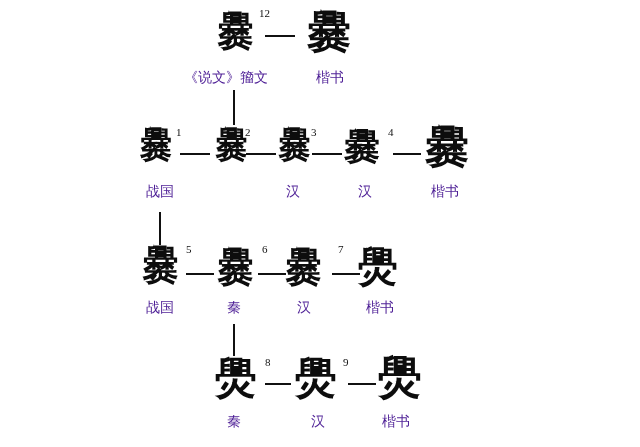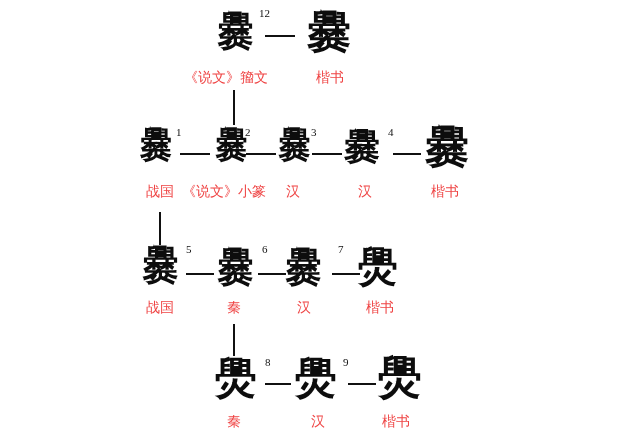--- a/index.html
+++ b/index.html
@@ -28,21 +28,21 @@
     line-height: 1;
     color: #111111;
   }
   .label {
     position: absolute;
     font-family: "DejaVu Serif", "Liberation Serif", serif;
     font-size: 14px;
     line-height: 1;
     text-align: center;
     white-space: nowrap;
-    color: #ef4444;
+    color: #4c1d95;
     transform: translateX(-50%);
   }
   .hline { position: absolute; height: 2px; background: #111111; }
   .vline { position: absolute; width: 2px; background: #111111; }
 </style>
 </head>
 <body>
 
 <div id="canvas">
 
@@ -67,21 +67,20 @@
   <div class="num" style="left:311px; top:127px;">3</div>
   <div class="hline" style="left:312px; top:153px; width:30px;"></div>
 
   <div class="glyph kai" style="left:342px; top:128px; width:40px; font-size:36px;">爨</div>
   <div class="num" style="left:388px; top:127px;">4</div>
   <div class="hline" style="left:393px; top:153px; width:28px;"></div>
 
   <div class="glyph kai" style="left:422px; top:125px; width:50px;">爨</div>
 
   <div class="label" style="left:160px; top:184px;">战国</div>
-  <div class="label" style="left:224px; top:184px;">《说文》小篆</div>
   <div class="label" style="left:293px; top:184px;">汉</div>
   <div class="label" style="left:365px; top:184px;">汉</div>
   <div class="label" style="left:445px; top:184px;">楷书</div>
 
   <div class="vline" style="left:159px; top:212px; height:33px;"></div>
 
   <div class="glyph seal" style="left:142px; top:246px; width:36px;">爨</div>
   <div class="num" style="left:186px; top:244px;">5</div>
   <div class="hline" style="left:186px; top:273px; width:28px;"></div>
 

